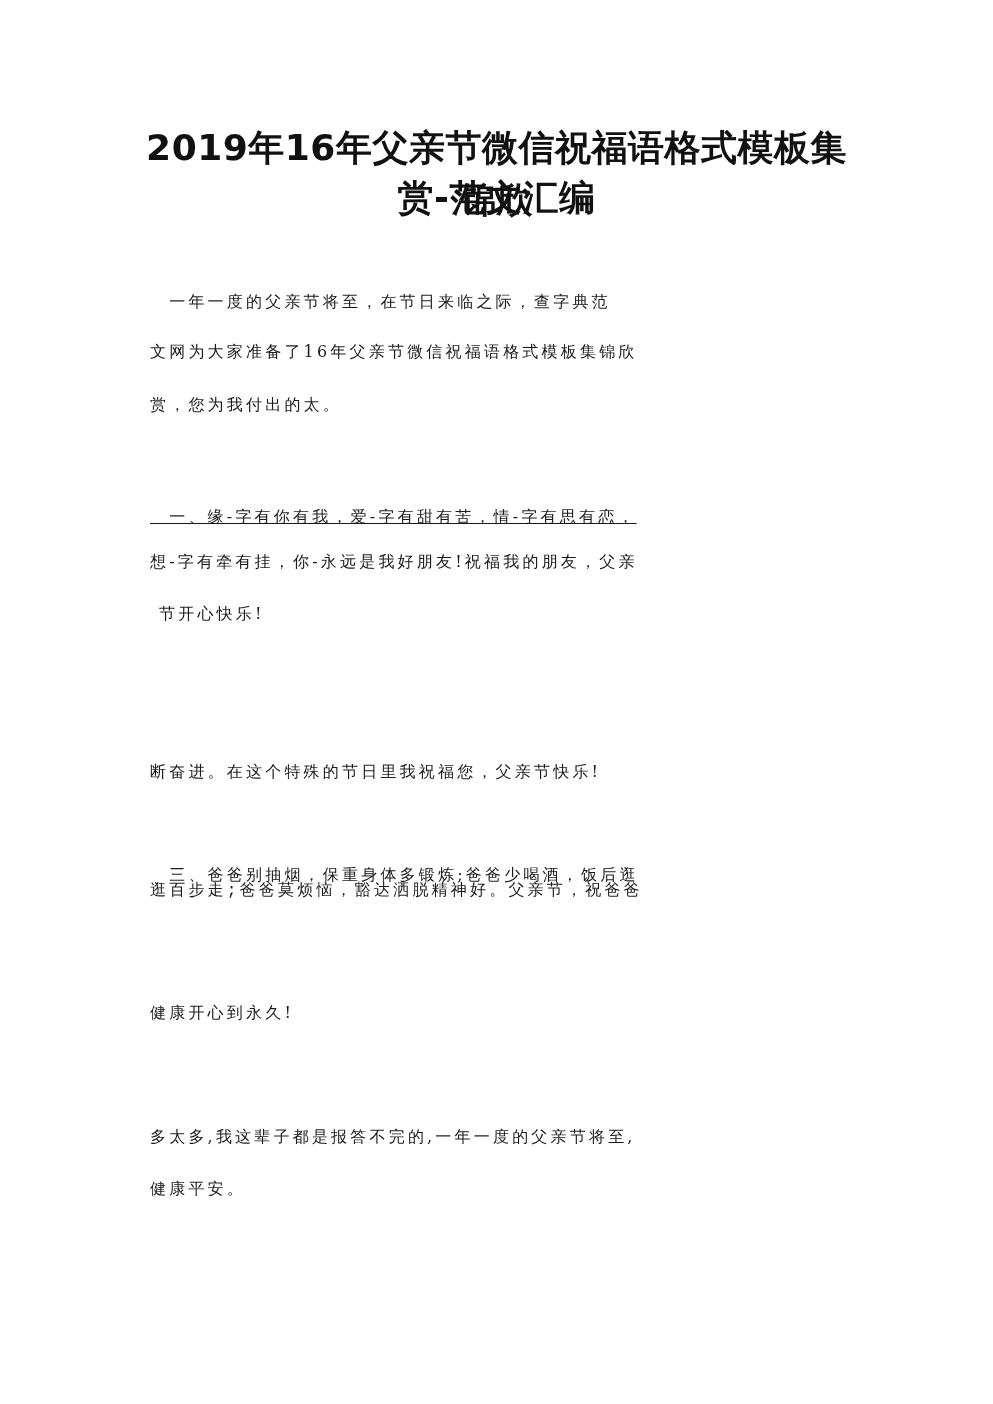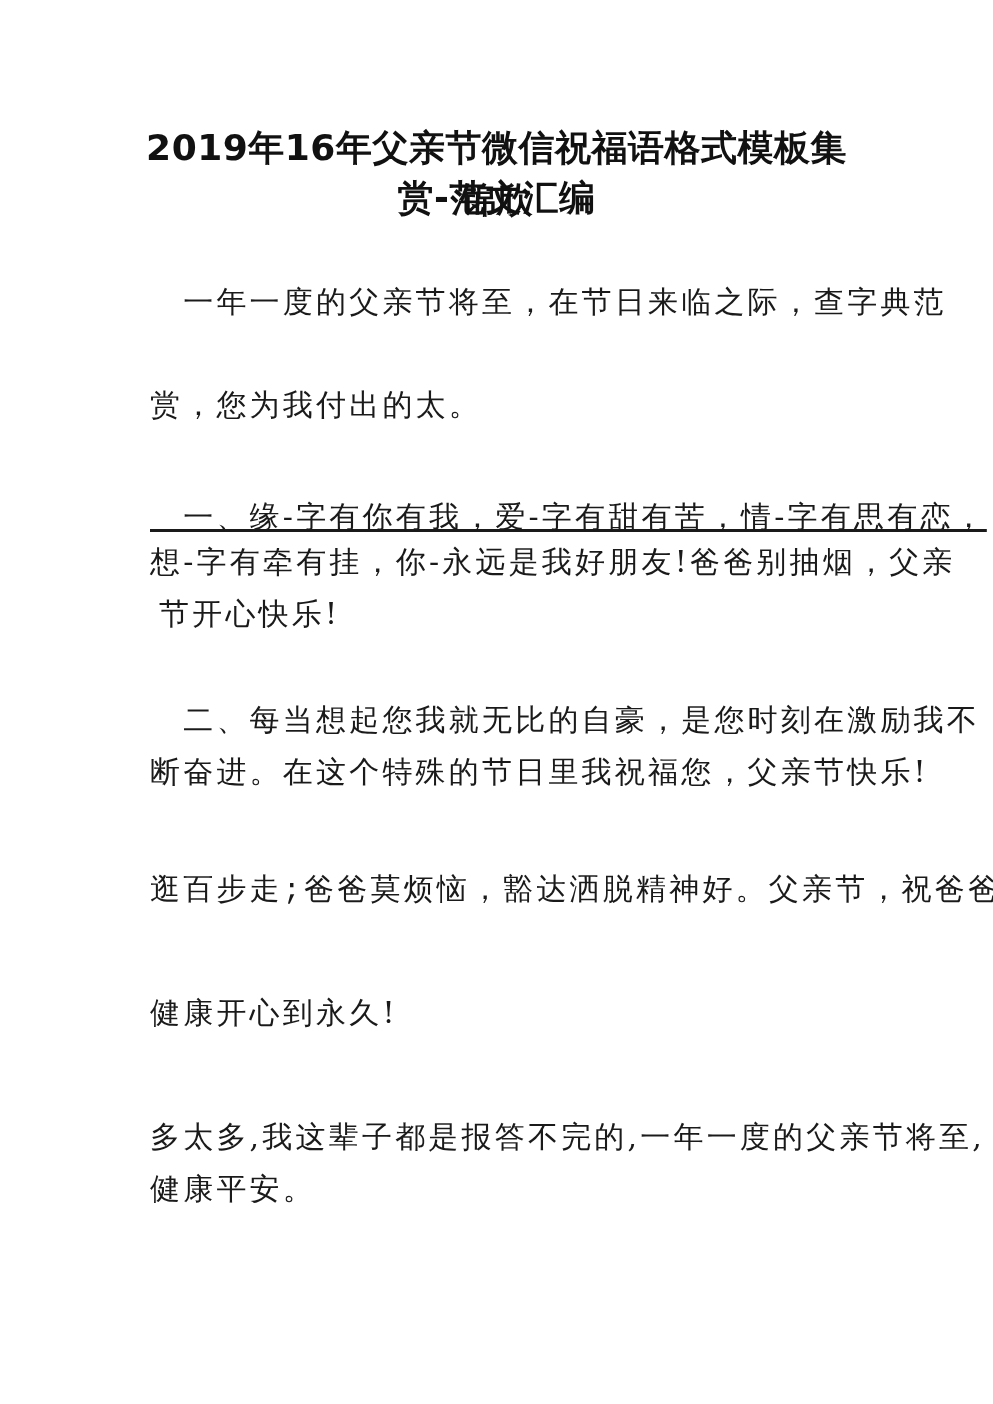--- a/index.html
+++ b/index.html
@@ -33,43 +33,44 @@
       letter-spacing: 0.5px;
       color: #111;
     }
     .title.l1 { top: 122px; }
     .title.l2 { top: 172px; }
 
     .line {
       position: absolute;
       left: 150px;
       white-space: nowrap;
-      font-size: 30px;
+      font-size: 16px;
       line-height: 30px;
       letter-spacing: 3.2px;
       color: #1a1a1a;
     }
   </style>
 </head>
 <body>
 
 <div class="page">
 
   <div class="title l1">2019年16年父亲节微信祝福语格式模板集锦欣</div>
   <div class="title l2">赏-范文汇编</div>
 
   <div class="line" style="top:287px;">　一年一度的父亲节将至，在节日来临之际，查字典范</div>
+  <div class="line" style="top:337px;">文网为大家准备了16年父亲节微信祝福语格式模板集锦欣</div>
   <div class="line" style="top:390px;">赏，您为我付出的太。</div>
 
   <div class="line" style="top:502px;text-decoration:underline;">　一、缘-字有你有我，爱-字有甜有苦，情-字有思有恋，</div>
-  <div class="line" style="top:547px;">想-字有牵有挂，你-永远是我好朋友!爸爸别抽烟，父亲</div>
+  <div class="line" style="top:547px;">想-字有牵有挂，你-永远是我好朋友!祝福我的朋友，父亲</div>
   <div class="line" style="top:599px;margin-left:9px;">节开心快乐!</div>
 
-  <div class="line" style="top:705px;">　二、每当想起您我就无比的自豪，是您时刻在激励我不</div>
   <div class="line" style="top:757px;">断奋进。在这个特殊的节日里我祝福您，父亲节快乐!</div>
 
+  <div class="line" style="top:860px;">　三、爸爸别抽烟，保重身体多锻炼;爸爸少喝酒，饭后逛</div>
   <div class="line" style="top:876px;font-family:Liberation Mono, monospace;">逛百步走;爸爸莫烦恼，豁达洒脱精神好。父亲节，祝爸爸</div>
   <div class="line" style="top:964px;margin-top:34px;">健康开心到永久!</div>
 
   <div class="line" style="top:1122px;">多太多,我这辈子都是报答不完的,一年一度的父亲节将至,</div>
   <div class="line" style="top:1174px;">健康平安。</div>
 
 </div>
 
 </body></html>

